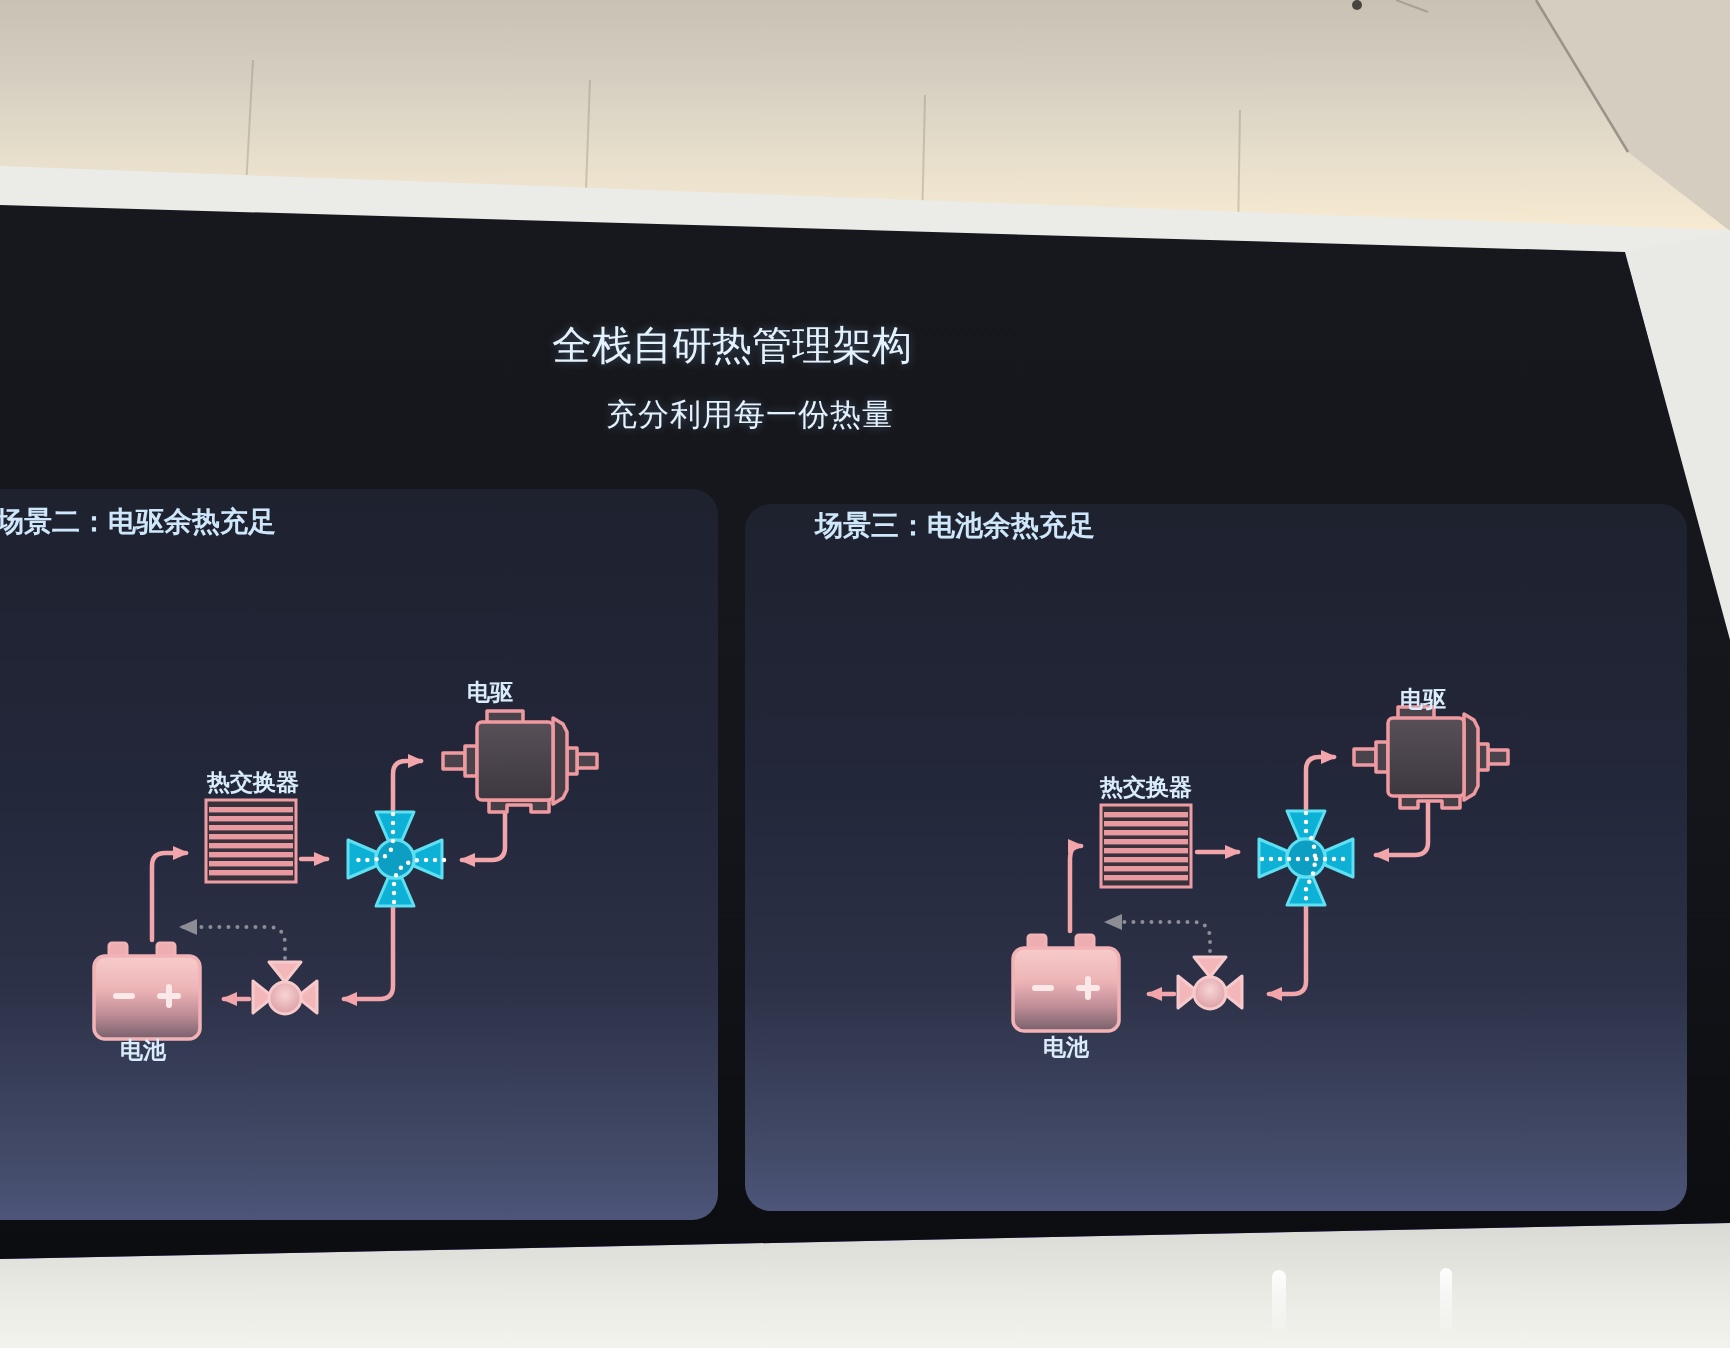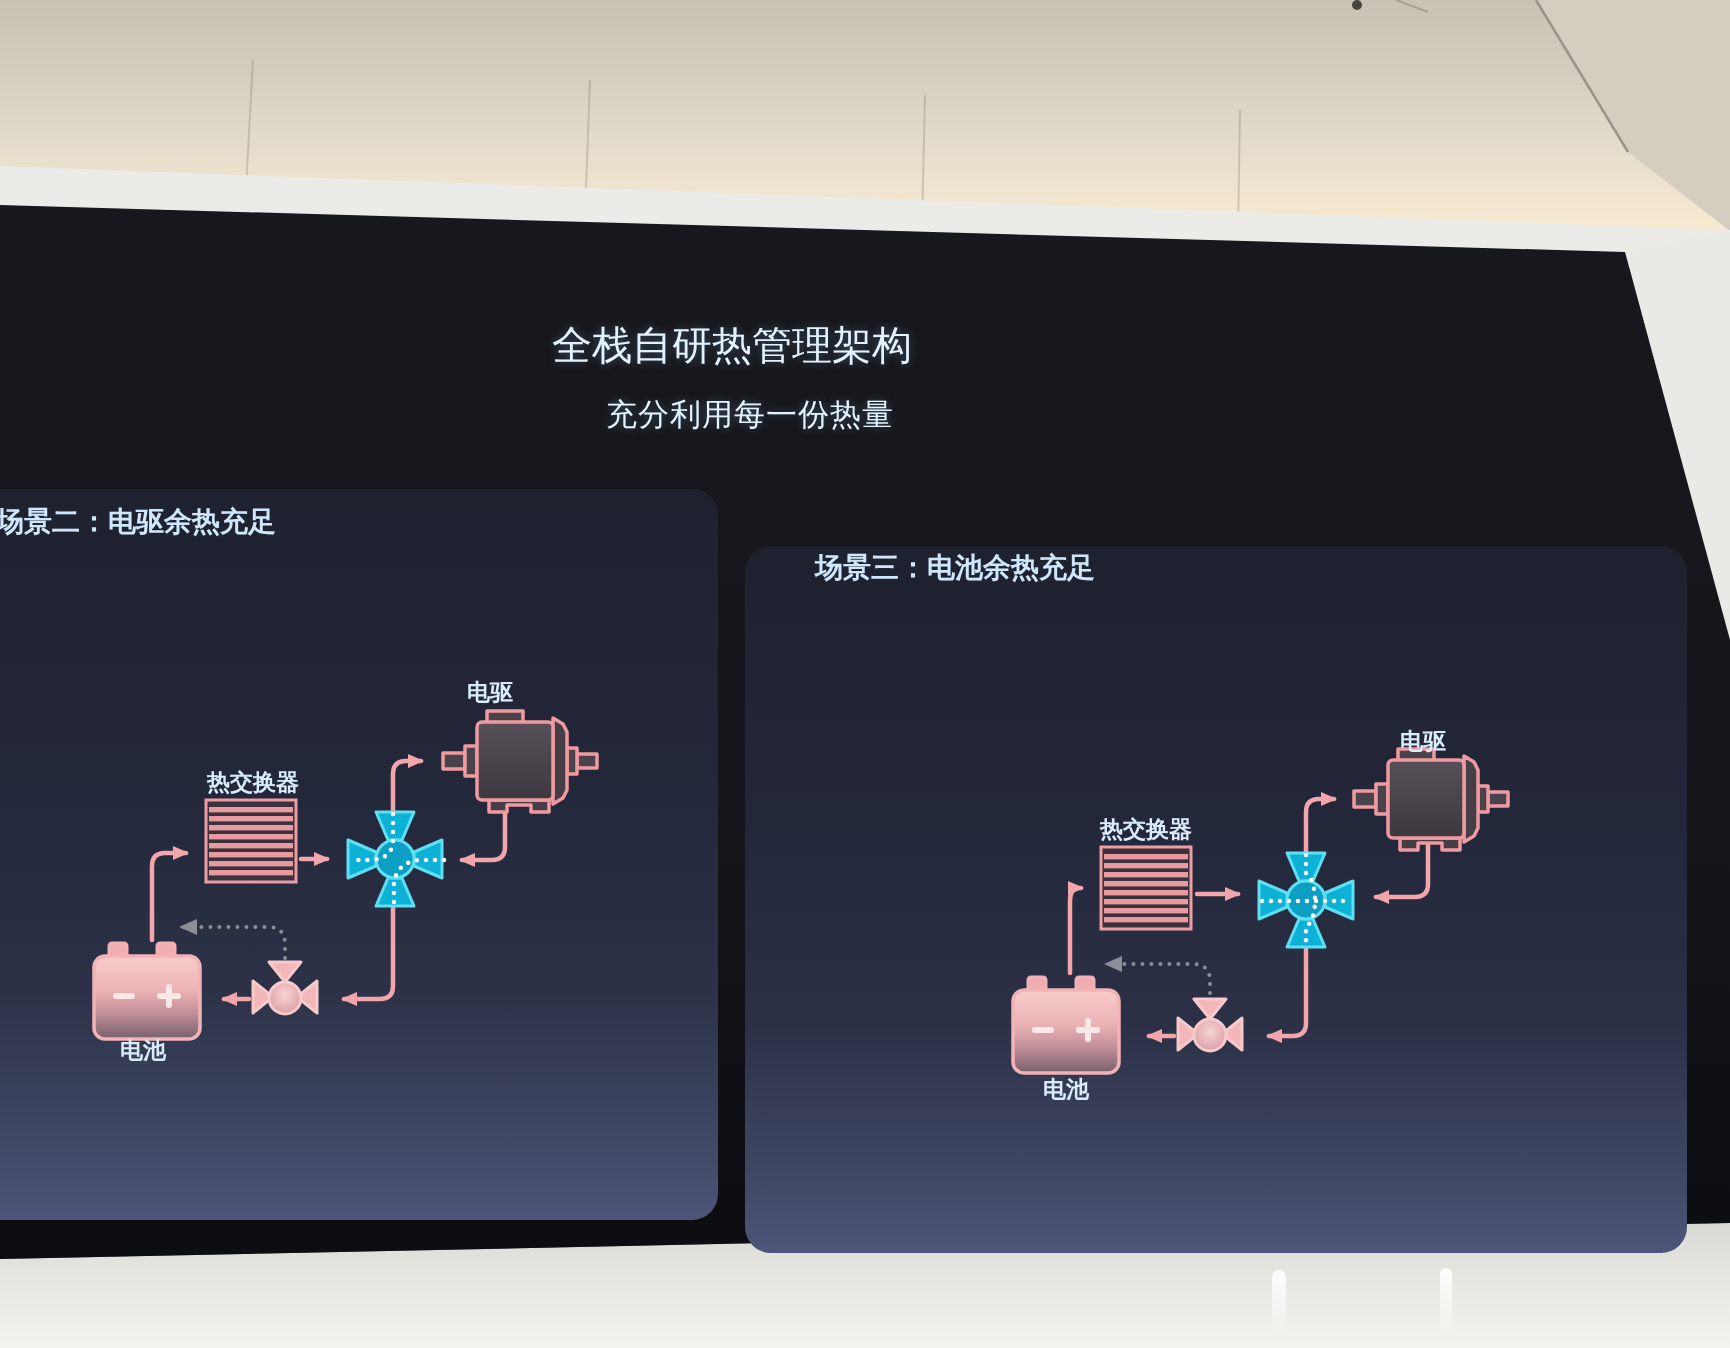--- a/index.html
+++ b/index.html
@@ -1,27 +1,27 @@
 <!DOCTYPE html>
 <html><head>
 <meta charset="utf-8">
 <style>
   html,body{margin:0;padding:0;background:#0c0d10;}
   .photo{position:relative;width:1730px;height:1348px;overflow:hidden;
-         font-family:"Liberation Sans","DejaVu Sans",sans-serif;background:#737373;}
+         font-family:"Liberation Sans","DejaVu Sans",sans-serif;background:#8b5cf6;}
   .bg{position:absolute;inset:0;}
   .screen-text{position:absolute;color:#e4f2fe;font-weight:500;
                text-shadow:0 0 10px rgba(150,200,255,.35);white-space:nowrap;}
   #slide-title{left:552px;top:318px;font-size:40px;letter-spacing:0px;}
   #slide-subtitle{left:606px;top:394px;font-size:31px;letter-spacing:1px;}
   .panel{position:absolute;border-radius:26px;
          background:linear-gradient(180deg,#1e212e 0%,#23273a 40%,#2c3147 68%,#434b69 92%,#4d567a 100%);}
   .panel svg{position:absolute;inset:0;width:100%;height:100%;overflow:visible;}
   #panel-left{left:-55px;top:489px;width:773px;height:731px;}
-  #panel-right{left:745px;top:546px;width:942px;height:707px;}
+  #panel-right{left:745px;top:504px;width:942px;height:707px;}
   .ptitle{font:700 28px "Liberation Sans","DejaVu Sans",sans-serif;fill:#cfe7fb;}
   .dlabel{font:700 23px "Liberation Sans","DejaVu Sans",sans-serif;fill:#d9ecfc;text-anchor:middle;}
   .pipe{fill:none;stroke:#f2a6ab;stroke-width:4.5;stroke-linecap:round;}
   .graydot{fill:none;stroke:#8d8d95;stroke-width:4;stroke-linecap:round;stroke-dasharray:0 9;}
   .wdot{fill:none;stroke:#ffffff;stroke-width:4.5;stroke-linecap:round;stroke-dasharray:0 9;}
 </style>
 </head>
 <body>
 
 <div class="photo">

